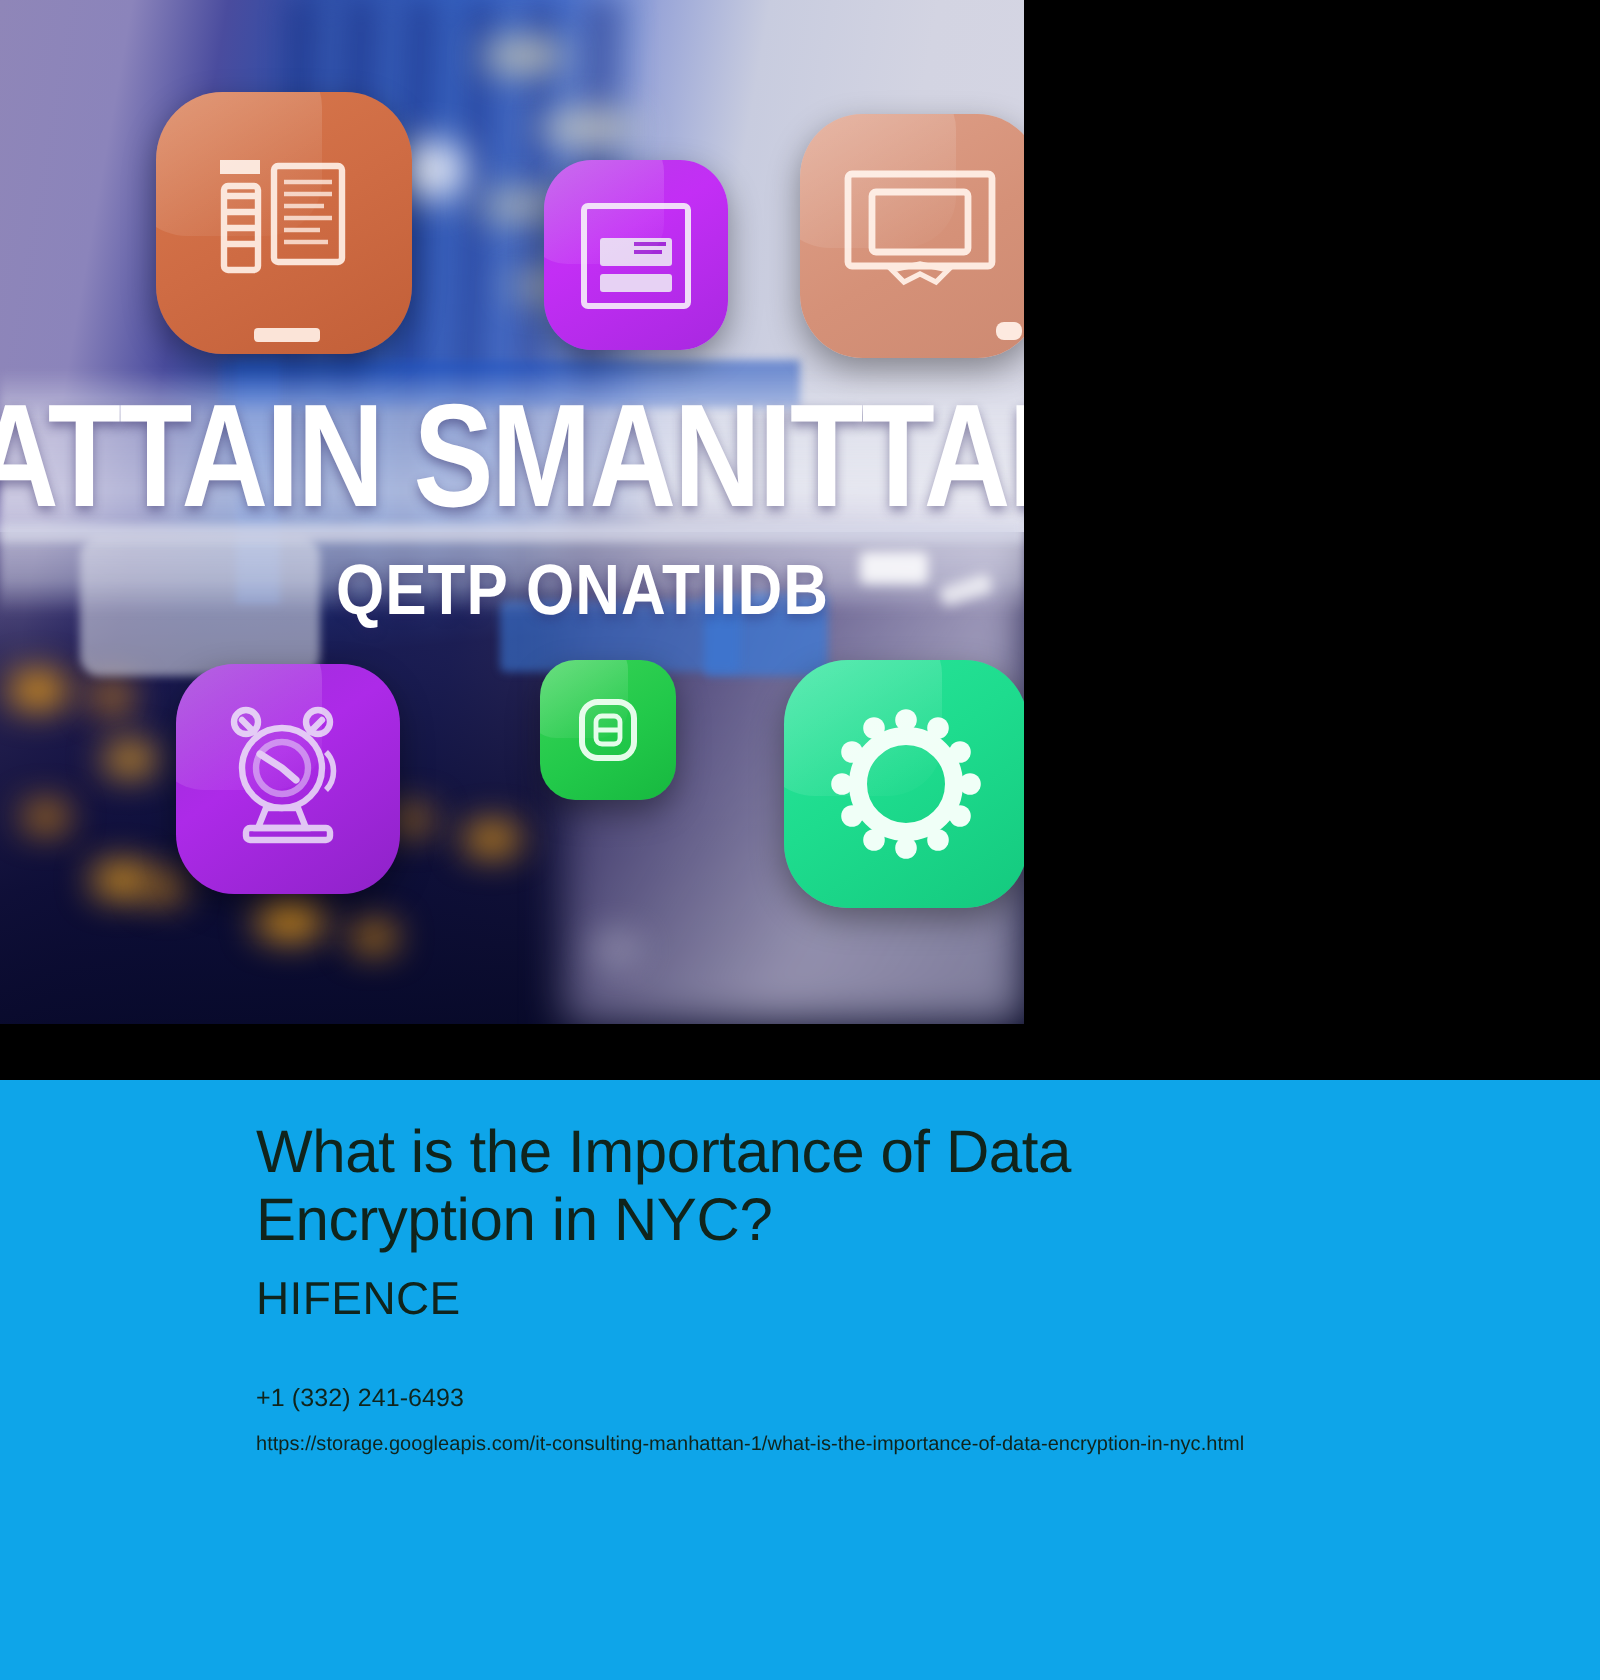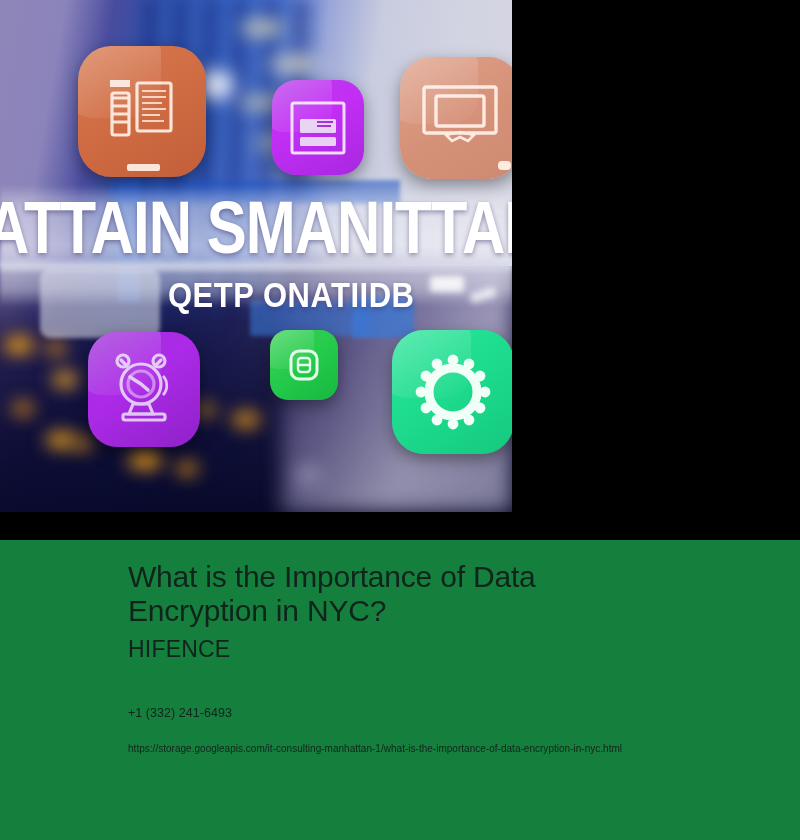--- a/index.html
+++ b/index.html
@@ -222,21 +222,21 @@
     filter: blur(3px);
     border-radius: 3px;
     transform: rotate(-18deg);
   }
 
   
   .info-panel {
     position: relative;
     width: 800px;
     height: 300px;
-    background: #15803d;
+    background: #0ea5e9;
     box-sizing: border-box;
   }
   .info-inner {
     position: absolute;
     left: 128px;
     top: 20px;
     right: 40px;
   }
   .info-title {
     font-family: "Liberation Sans", sans-serif;
@@ -250,32 +250,32 @@
   }
   .info-brand {
     font-family: "Liberation Sans", sans-serif;
     font-size: 23px;
     font-weight: 400;
     color: #10241c;
     margin-top: 9px;
     letter-spacing: 0.2px;
   }
   .contact-block {
-    margin-top: 40px;
+    margin-top: 26px;
   }
   .contact-line {
     font-family: "Liberation Sans", sans-serif;
     font-size: 12.5px;
     font-weight: 400;
     color: #10241c;
     line-height: 20px;
     letter-spacing: 0.05px;
   }
   .info-url {
-    margin-top: 20px;
+    margin-top: 8px;
     font-family: "Liberation Sans", sans-serif;
     font-size: 10px;
     font-weight: 400;
     color: #10241c;
     letter-spacing: 0.02px;
     word-break: break-all;
   }
 </style>
 </head>
 <body>

